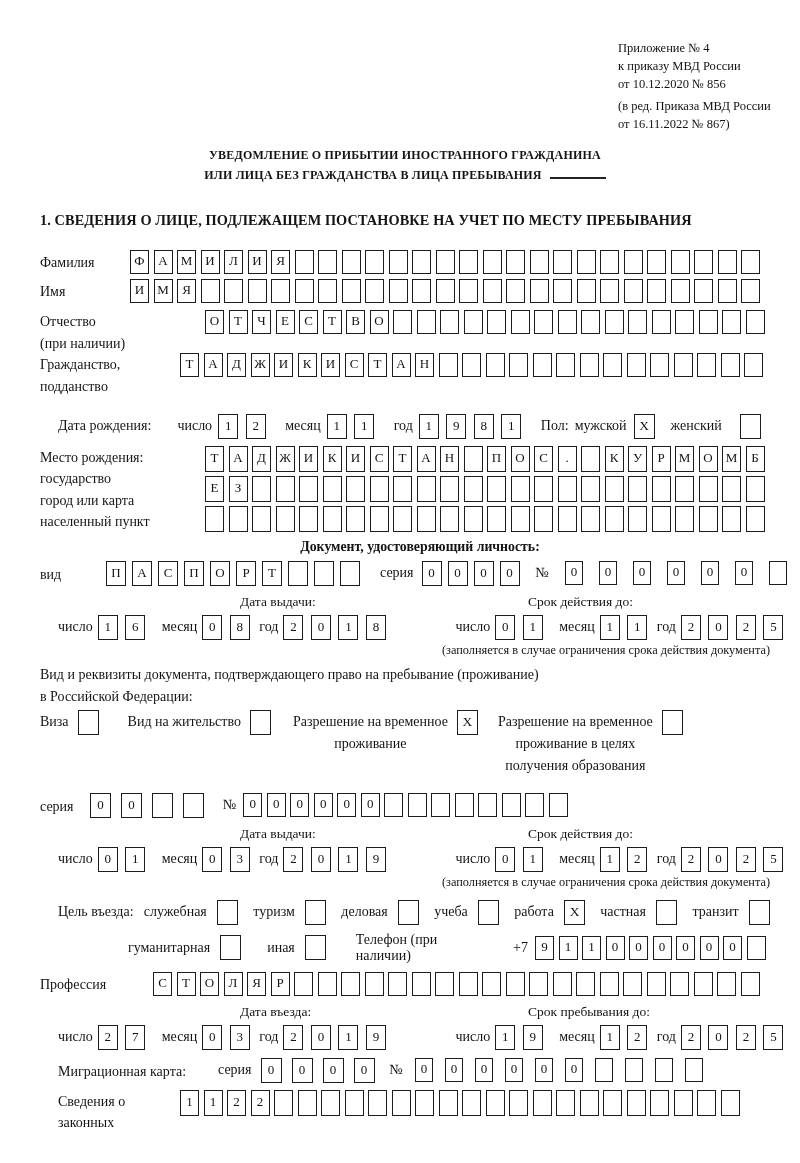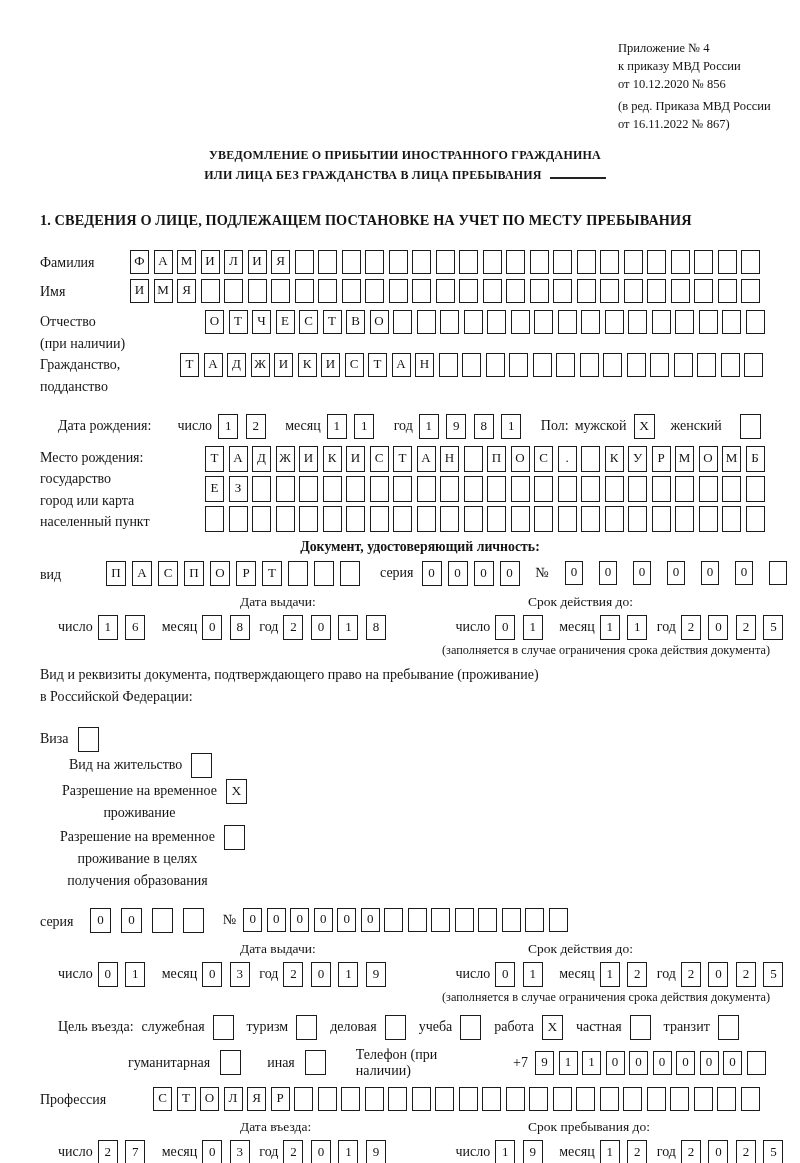--- a/index.html
+++ b/index.html
@@ -63,33 +63,33 @@
   .drow{display:flex;align-items:center;margin-top:2px;padding-left:18px;}
   .dgrp{display:flex;align-items:center;}
   .dgrp .dl{margin-right:5px;}
   .dgrp .ml{margin:0 5px 0 9px;}
   .dgrp .yl{margin:0 5px 0 2px;}
   .dgrp2{margin-left:62px;}
   .note{font-size:12.3px;text-align:right;margin-top:3px;padding-right:0px;}
 
   .res1{margin-top:9px;}
   .res2{margin-top:6px;}
-  .r-visa{margin-top:21px;flex-direction:column;}
+  .r-visa{margin-top:4px;}
   .vopt{display:flex;align-items:flex-start;}
   .vopt .vlab{line-height:22px;padding-top:2px;text-align:center;}
   .vopt .cbx{margin-left:9px;margin-top:1px;}
   .vo2{margin-left:29px;}
   .vo3{margin-left:22px;}
   .vo4{margin-left:20px;}
 
   .r-ser2{margin-top:16px;align-items:center;}
   .r-ser2 .lbl{width:50px;}
   .r-ser2 .num{margin:0 7px 0 9px;}
 
-  .r-goal{margin-top:10px;align-items:center;padding-left:18px;}
+  .r-goal{margin-top:10px;align-items:center;padding-left:18px;justify-content:space-between;}
   .r-goal .t{margin-right:8px;}
   .r-goal .p{margin-right:8px;margin-left:13px;}
   .r-goal2{margin-top:7px;align-items:center;padding-left:88px;}
   .r-goal2 .p{margin-right:10px;margin-left:0;}
   .r-goal2 .i{margin-left:26px;margin-right:10px;}
   .r-goal2 .tel{margin-left:30px;}
   .r-goal2 .pfx{margin-left:18px;margin-right:7px;}
   .r-prof{margin-top:8px;align-items:center;}
   .r-prof .lbl{width:113px;}
 

